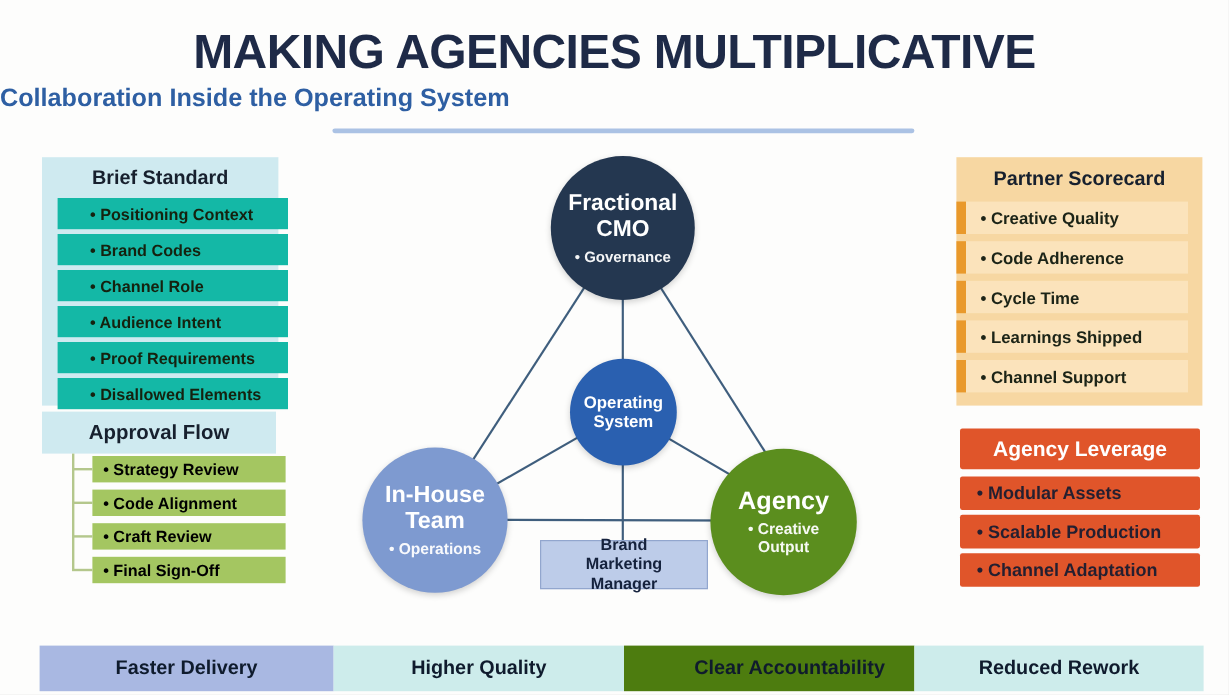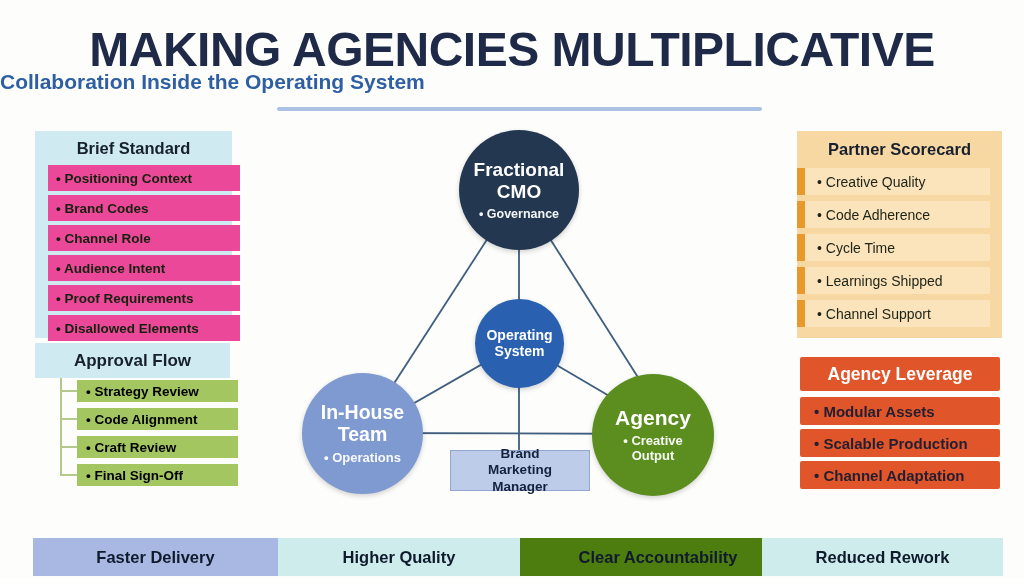--- a/index.html
+++ b/index.html
@@ -5,43 +5,43 @@
   * { margin:0; padding:0; box-sizing:border-box; }
   html,body { background:#e8e8e8; }
   .canvas {
     position:relative; width:1024px; height:579px; margin:0 auto;
     background:#fdfdfc; overflow:hidden;
     font-family:"Liberation Sans", sans-serif;
   }
   
   .title {
     position:absolute; top:22px; left:0; width:100%; text-align:center;
-    font-size:48px; font-weight:bold; letter-spacing:-0.5px; color:#1e2a47;
+    font-size:40px; font-weight:bold; letter-spacing:-0.5px; color:#1e2a47;
   }
   .subtitle {
     position:absolute; top:70px; left:0; width:100%; text-align:left;
     font-size:21px; font-weight:bold; color:#2e5fa3;
   }
   .divider {
     position:absolute; top:107px; left:277px; width:485px; height:4px;
     background:#abc2e4; border-radius:2px;
   }
   
   .panel-brief {
     position:absolute; left:35px; top:131px; width:197px; height:207px;
     background:#cfeaf0; padding:8px 0 6px 13px;
   }
   .panel-brief h3, .panel-approval-header, .panel-partner h3 {
     font-size:16.5px; font-weight:bold; color:#17202e; text-align:center;
   }
   .panel-brief h3 { margin-bottom:7px; margin-left:-13px; }
   .green-list { list-style:none; }
   .green-list li {
-    background:#ec4899; height:26px; margin:0 -8px 4px 0;
-    display:flex; align-items:center; padding-left:8px;
+    background:#14b8a6; height:26px; margin:0 -8px 4px 0;
+    display:flex; align-items:center; padding-left:27px;
     font-size:13.5px; font-weight:bold; color:#15220f;
   }
   .panel-approval-header {
     position:absolute; left:35px; top:343px; width:195px; height:35px;
     background:#cfeaf0; display:flex; align-items:center; justify-content:center;
     font-size:17px; font-weight:bold; color:#17202e;
   }
   .approval-rail {
     position:absolute; left:60px; top:378px; height:97px; width:0;
     border-left:2px solid #b4c78c;
@@ -62,21 +62,21 @@
   .panel-partner {
     position:absolute; left:797px; top:131px; width:205px; height:207px;
     background:#f7d7a2; padding:9px 12px 6px 0;
   }
   .panel-partner h3 { margin-bottom:9px; margin-right:-12px; }
   .partner-list { list-style:none; }
   .partner-list li { display:flex; height:27px; margin-bottom:6px; }
   .partner-list .accent { width:8px; background:#e9992b; flex:none; }
   .partner-list .lbl {
     flex:1; background:#fbe3bb; display:flex; align-items:center;
-    padding-left:12px; font-size:14px; font-weight:normal; color:#1c2417;
+    padding-left:12px; font-size:14px; font-weight:bold; color:#1c2417;
   }
   .leverage-header {
     position:absolute; left:800px; top:357px; width:200px; height:34px;
     background:#e0552a; border-radius:2px;
     display:flex; align-items:center; justify-content:center;
     font-size:17.5px; font-weight:bold; color:#ffffff;
   }
   .leverage-list { position:absolute; left:800px; top:397px; width:200px; list-style:none; }
   .leverage-list li {
     background:#e0552a; border-radius:2px; height:28px; margin-bottom:4px;

